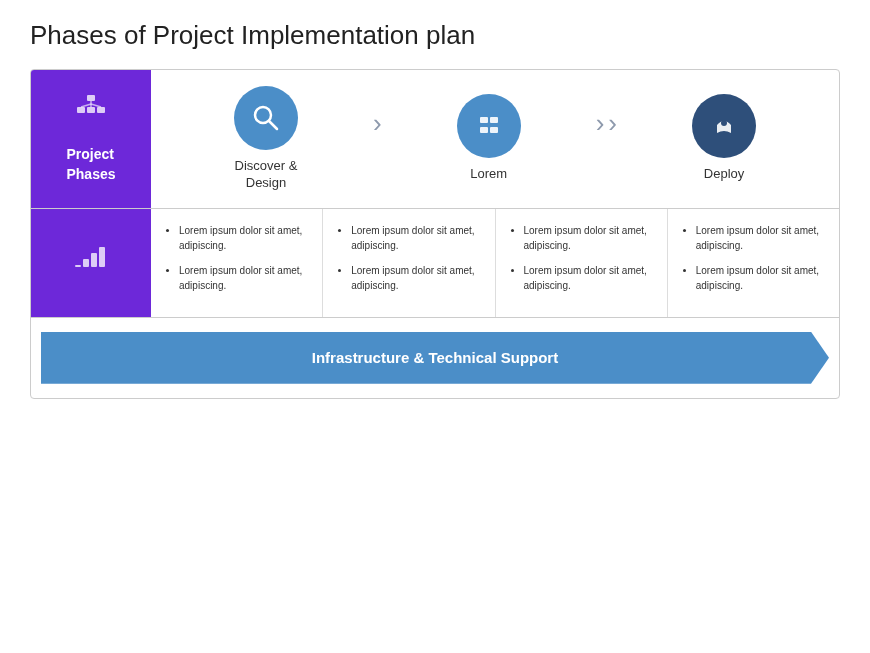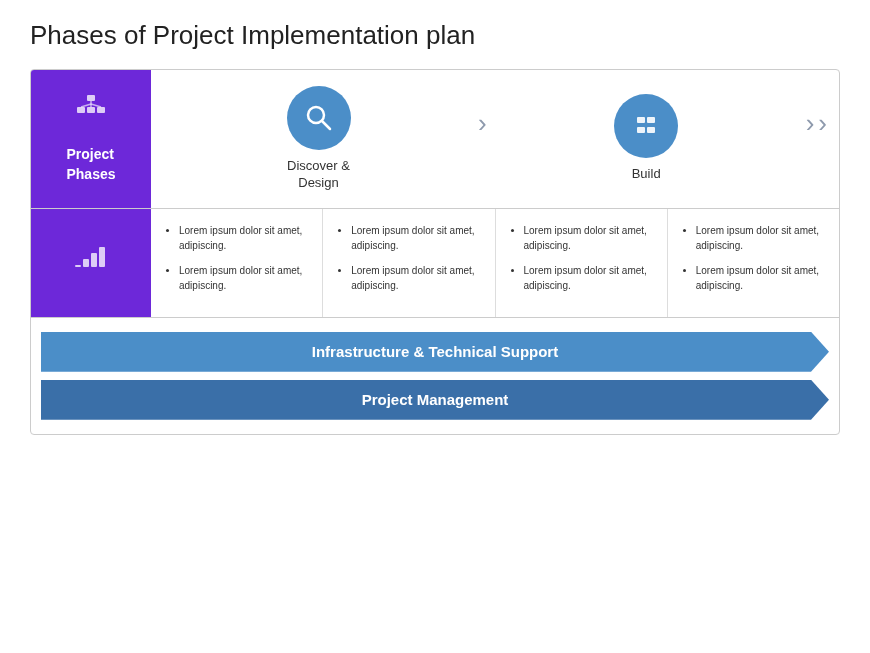--- a/index.html
+++ b/index.html
@@ -122,21 +122,21 @@
       flex-direction: column;
       justify-content: center;
       padding: 14px 10px;
       gap: 8px;
     }
     .banner {
       display: flex;
       align-items: center;
       justify-content: center;
       position: relative;
-      height: 40px;
+      height: 52px;
       font-weight: 700;
       font-size: 15px;
       color: #fff;
     }
     .banner-arrow {
       position: absolute;
       left: 0; top: 0; right: 0; bottom: 0;
       clip-path: polygon(0 0, calc(100% - 18px) 0, 100% 50%, calc(100% - 18px) 100%, 0 100%);
       display: flex;
       align-items: center;
@@ -185,28 +185,37 @@
 
       <div class="phase-item">
         <div class="phase-circle light-blue">
           <svg width="34" height="34" viewBox="0 0 34 34" fill="none">
             <rect x="8" y="8" width="8" height="6" rx="1" fill="white" opacity="0.9"></rect>
             <rect x="18" y="8" width="8" height="6" rx="1" fill="white" opacity="0.9"></rect>
             <rect x="8" y="18" width="8" height="6" rx="1" fill="white" opacity="0.9"></rect>
             <rect x="18" y="18" width="8" height="6" rx="1" fill="white" opacity="0.9"></rect>
           </svg>
         </div>
-        <span class="phase-label">Build</span>
+        <span class="phase-label">Lorem</span>
       </div>
 
       <div class="arrow-separator">›</div>
 
 
       <div class="arrow-separator">›</div>
 
+      <div class="phase-item">
+        <div class="phase-circle dark-blue">
+          <svg width="34" height="34" viewBox="0 0 34 34" fill="none">
+            <path d="M10 16 Q17 8 24 16 L24 24 Q17 20 10 24 Z" fill="white" opacity="0.9"></path>
+            <circle cx="17" cy="14" r="3" fill="#2e4f7a"></circle>
+          </svg>
+        </div>
+        <span class="phase-label">Deploy</span>
+      </div>
 
     </div>
   </div>
 
   <div class="row activities-row">
     <div class="label-cell">
       <div class="label-icon">
         <svg width="36" height="36" viewBox="0 0 36 36" fill="none">
           <rect x="10" y="22" width="6" height="8" rx="1" fill="white" opacity="0.85"></rect>
           <rect x="18" y="16" width="6" height="14" rx="1" fill="white" opacity="0.85"></rect>
@@ -243,21 +252,16 @@
     </div>
   </div>
 
   <div class="row cross-row">
     <div class="content-area">
       <div class="banner">
         <div class="banner-arrow infra">
           <span>Infrastructure &amp; Technical Support</span>
         </div>
       </div>
-      <div class="banner">
-        <div class="banner-arrow mgmt">
-          <span>Project Management</span>
-        </div>
-      </div>
     </div>
   </div>
 
 </div>
 
 </body></html>

